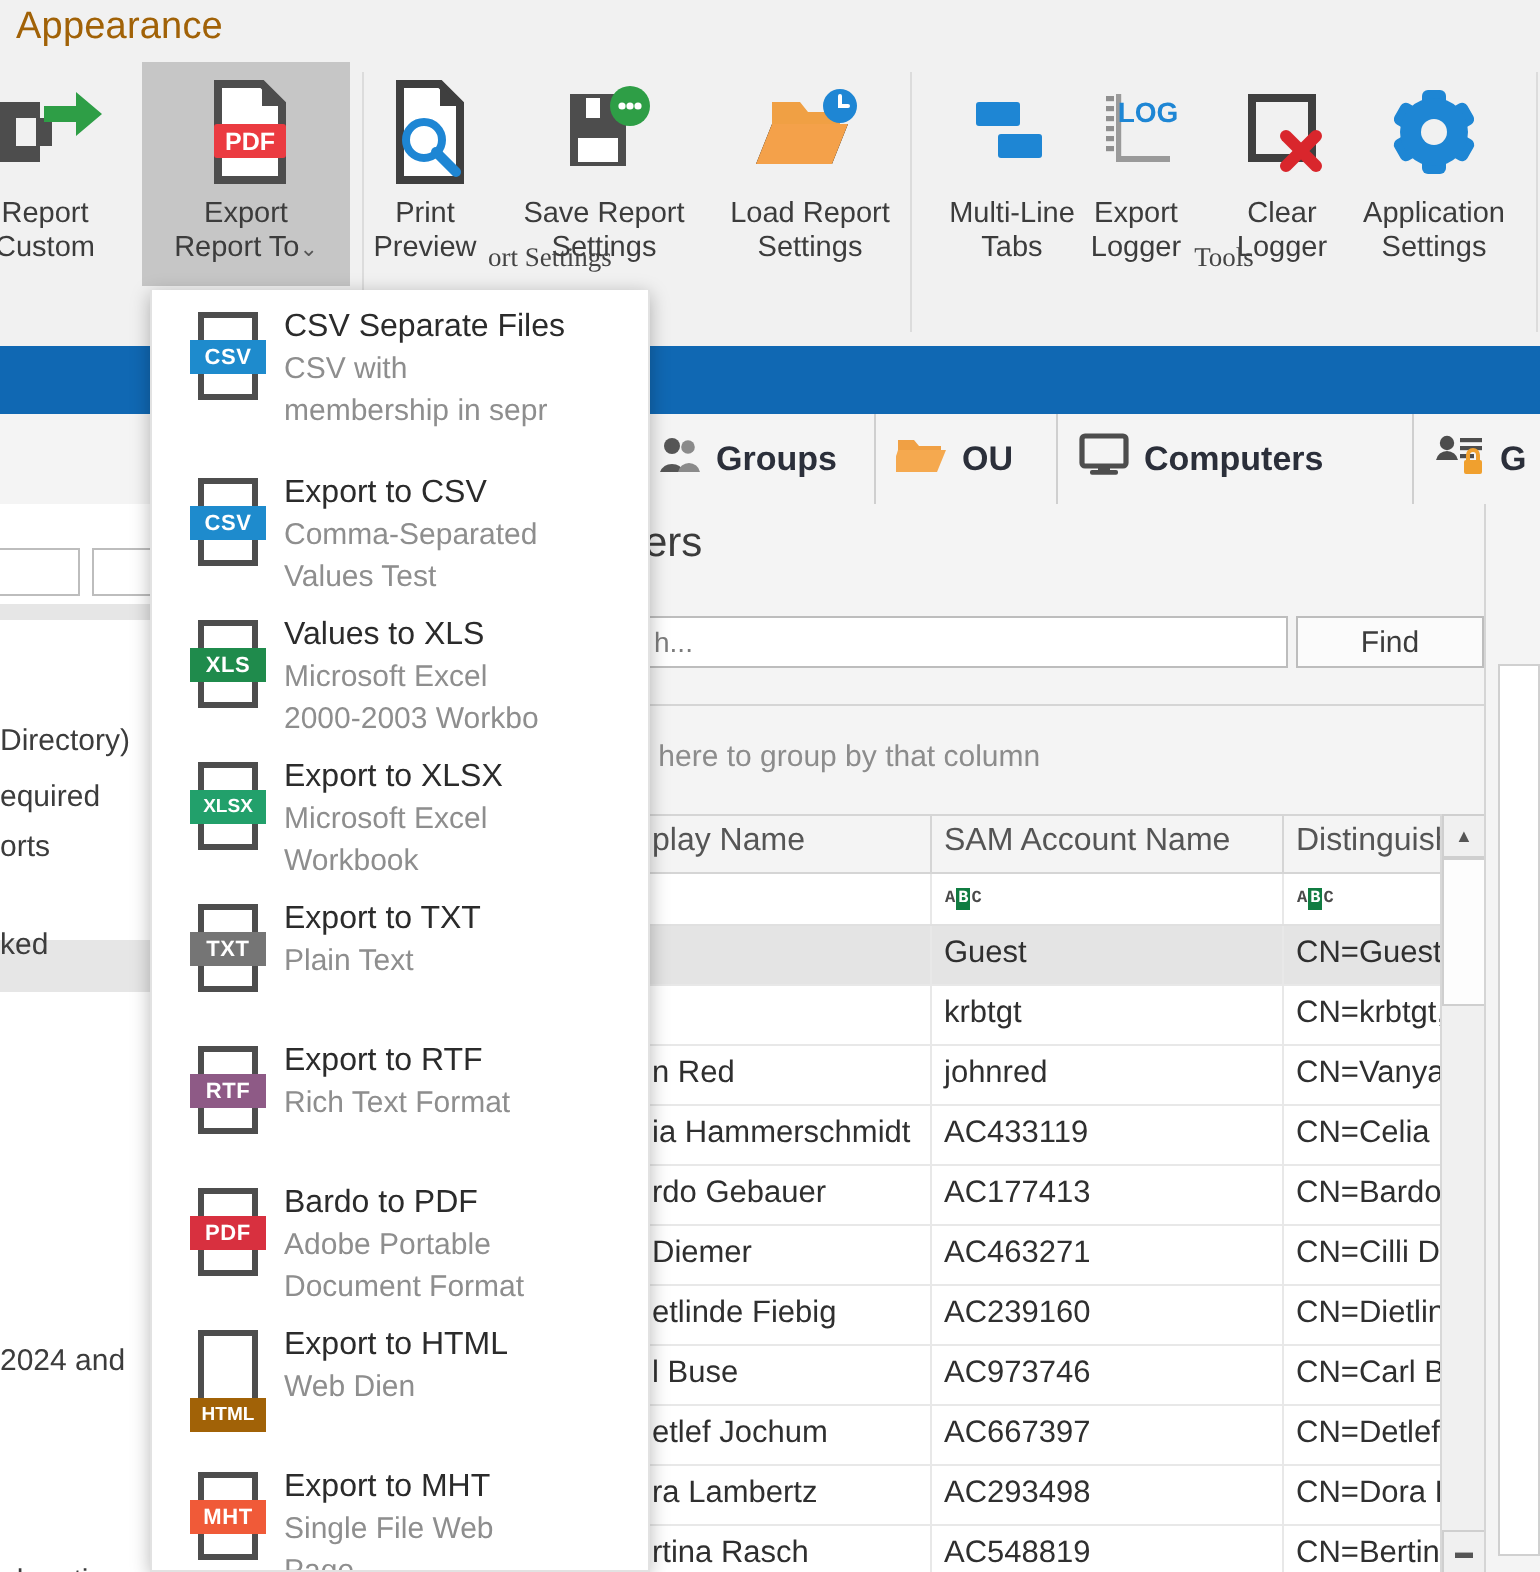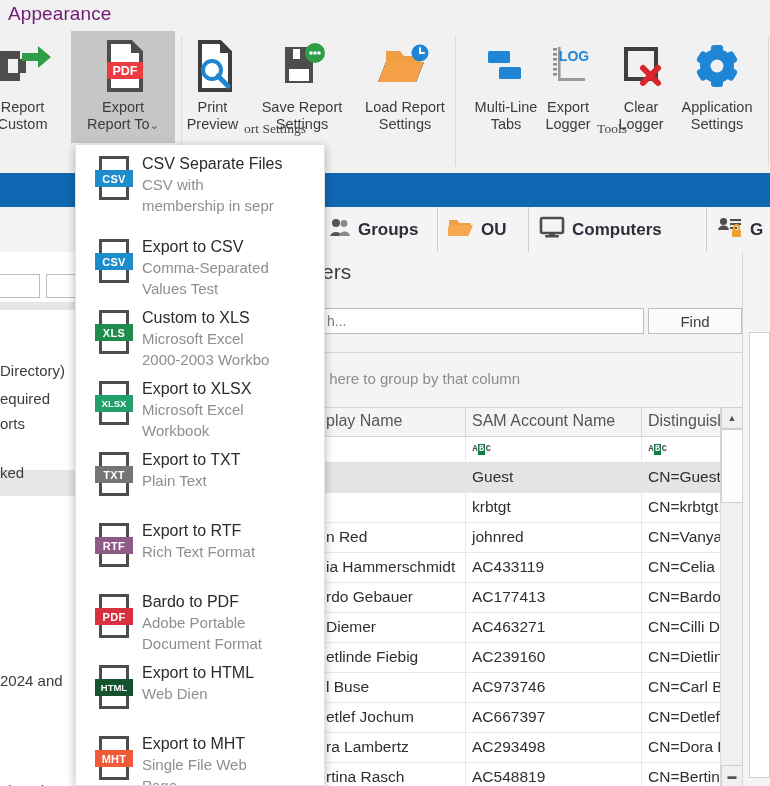--- a/index.html
+++ b/index.html
@@ -13,21 +13,21 @@
   }
   #app { position: relative; width: 770px; height: 786px; overflow: hidden; background: #ffffff; }
 
   
   .ribbon {
     position: absolute; left: 0; top: 0; width: 770px; height: 173px;
     background: #f1f1f1;
   }
   .ribbon-tabtext {
     position: absolute; left: 8px; top: 3px;
-    font-size: 19px; color: #701a75; letter-spacing: .1px;
+    font-size: 19px; color: #a16207; letter-spacing: .1px;
   }
   .ribbon-body {
     position: absolute; left: 0; top: 31px; width: 770px; height: 112px;
   }
   .rb-sep { position: absolute; top: 4px; width: 1px; height: 130px; background: #dcdcdc; }
   .rb-grouplabel {
     position: absolute; height: 22px; line-height: 22px;
     text-align: center; font-size: 13.5px; color: #444; top: 118px; font-family: Liberation Serif, serif;
   }
   .rb-btn {
@@ -531,21 +531,21 @@
           </div>
         </div>
         <div class="mi" style="height: 71px;">
           <div class="mi-icon">
             <div class="ficon">
               <div class="sheet"></div>
               <div class="band" style="background: rgb(31, 139, 76);">XLS</div>
             </div>
           </div>
           <div class="mi-text">
-            <div class="mi-title">Custom to XLS</div>
+            <div class="mi-title">Values to XLS</div>
             <div class="mi-sub" style="white-space: pre-line;">Microsoft Excel
 2000-2003 Workbo</div>
           </div>
         </div>
         <div class="mi" style="height: 71px;">
           <div class="mi-icon">
             <div class="ficon">
               <div class="sheet"></div>
               <div class="band small" style="background: rgb(34, 160, 107);">XLSX</div>
             </div>
@@ -590,21 +590,21 @@
           <div class="mi-text">
             <div class="mi-title">Bardo to PDF</div>
             <div class="mi-sub" style="white-space: pre-line;">Adobe Portable
 Document Format</div>
           </div>
         </div>
         <div class="mi" style="height: 71px;">
           <div class="mi-icon">
             <div class="ficon">
               <div class="sheet"></div>
-              <div class="band small" style="background: #14532d;">HTML</div>
+              <div class="band small" style="background: #a16207; margin-top: 20px;">HTML</div>
             </div>
           </div>
           <div class="mi-text">
             <div class="mi-title">Export to HTML</div>
             <div class="mi-sub" style="white-space: pre-line;">Web Dien</div>
           </div>
         </div>
         <div class="mi" style="height: 71px;">
           <div class="mi-icon">
             <div class="ficon">

